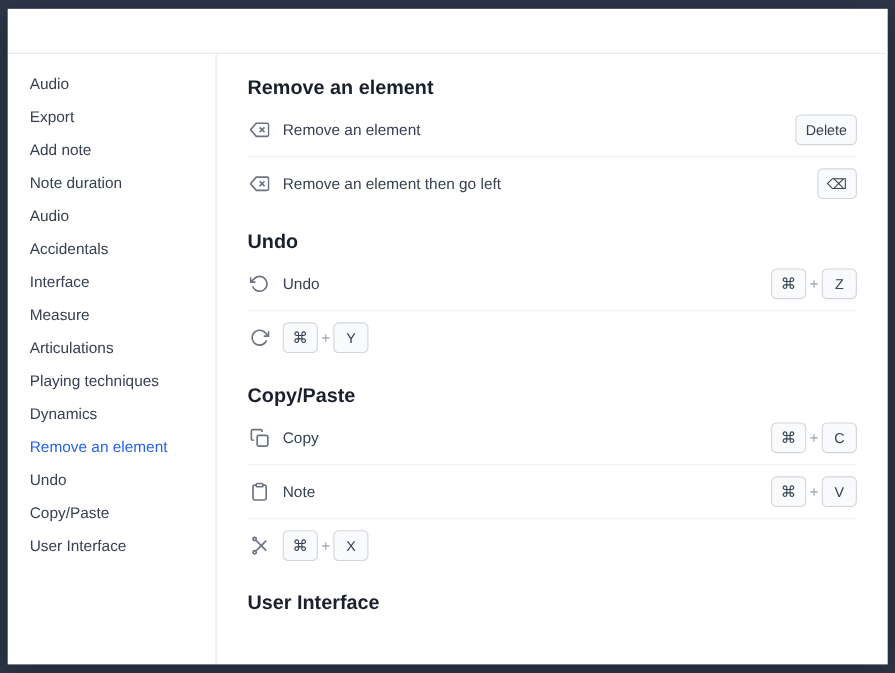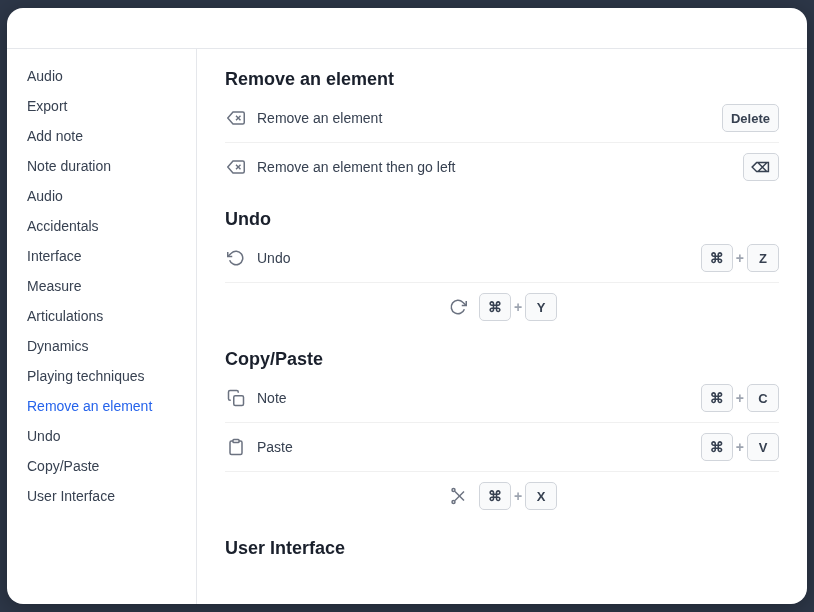--- a/index.html
+++ b/index.html
@@ -6,21 +6,21 @@
     body {
       background: #2d3748;
       display: flex;
       justify-content: center;
       align-items: center;
       min-height: 100vh;
       font-family: -apple-system, BlinkMacSystemFont, 'Segoe UI', sans-serif;
     }
     .modal {
       background: #fff;
-      border-radius: 16px;
+      border-radius: 0;
       width: 800px;
       height: 596px;
       display: flex;
       flex-direction: column;
       overflow: hidden;
       box-shadow: 0 4px 24px rgba(0,0,0,0.3);
     }
     .modal-header {
       padding: 24px 24px 16px 24px;
       border-bottom: 1px solid #e5e7eb;
@@ -65,21 +65,20 @@
       margin-bottom: 4px;
     }
     .shortcut-row {
       display: flex;
       align-items: center;
       padding: 10px 0;
       border-bottom: 1px solid #f0f0f0;
     }
     .shortcut-row:last-child {
       border-bottom: none;
-      justify-content: center;
     }
     .shortcut-icon {
       width: 22px;
       height: 22px;
       display: flex;
       align-items: center;
       justify-content: center;
       margin-right: 10px;
       color: #6b7280;
       font-size: 16px;
@@ -87,21 +86,20 @@
     }
     .shortcut-label {
       flex: 1;
       font-size: 14px;
       color: #374151;
     }
     .shortcut-keys {
       display: flex;
       align-items: center;
       gap: 3px;
-      font-weight: bold;
     }
     .key {
       display: inline-flex;
       align-items: center;
       justify-content: center;
       border: 1px solid #d1d5db;
       border-radius: 5px;
       padding: 2px 8px;
       font-size: 13px;
       color: #374151;
@@ -132,22 +130,22 @@
 
     <div class="sidebar-item">Audio</div>
         <div class="sidebar-item">Export</div>
         <div class="sidebar-item">Add note</div>
         <div class="sidebar-item">Note duration</div>
         <div class="sidebar-item">Audio</div>
         <div class="sidebar-item">Accidentals</div>
         <div class="sidebar-item">Interface</div>
         <div class="sidebar-item">Measure</div>
         <div class="sidebar-item">Articulations</div>
+        <div class="sidebar-item">Playing techniques</div>
         <div class="sidebar-item">Dynamics</div>
-        <div class="sidebar-item">Playing techniques</div>
         <div class="sidebar-item active">Remove an element</div>
         <div class="sidebar-item">Undo</div>
         <div class="sidebar-item">Copy/Paste</div>
         <div class="sidebar-item">User Interface</div>
       </div>
     <div class="content">
 
     <div>
           <div class="section-title">Remove an element</div>
           <div class="shortcut-row">
@@ -209,35 +207,35 @@
         </div>
         <div class="section-gap">
           <div class="section-title">Copy/Paste</div>
           <div class="shortcut-row">
             <div class="shortcut-icon">
               <svg width="18" height="18" viewBox="0 0 24 24" fill="none" stroke="#6b7280" stroke-width="2">
       <rect x="9" y="9" width="13" height="13" rx="2" ry="2"></rect>
                 <path d="M5 15H4a2 2 0 01-2-2V4a2 2 0 012-2h9a2 2 0 012 2v1"></path>
     </svg>
             </div>
-            <div class="shortcut-label">Note</div>
+            <div class="shortcut-label">Copy</div>
             <div class="shortcut-keys">
               <span class="key cmd-symbol">⌘</span>
               <span class="key-plus">+</span>
               <span class="key">C</span>
             </div>
           </div>
           <div class="shortcut-row">
             <div class="shortcut-icon">
               <svg width="18" height="18" viewBox="0 0 24 24" fill="none" stroke="#6b7280" stroke-width="2">
       <path d="M16 4h2a2 2 0 012 2v14a2 2 0 01-2 2H6a2 2 0 01-2-2V6a2 2 0 012-2h2"></path>
       <rect x="8" y="2" width="8" height="4" rx="1" ry="1"></rect>
     </svg>
             </div>
-            <div class="shortcut-label">Paste</div>
+            <div class="shortcut-label">Note</div>
             <div class="shortcut-keys">
               <span class="key cmd-symbol">⌘</span>
               <span class="key-plus">+</span>
               <span class="key">V</span>
             </div>
           </div>
           <div class="shortcut-row">
             <div class="shortcut-icon">
               <svg width="18" height="18" viewBox="0 0 24 24" fill="none" stroke="#6b7280" stroke-width="2">
       <circle cx="6" cy="20" r="2"></circle>

